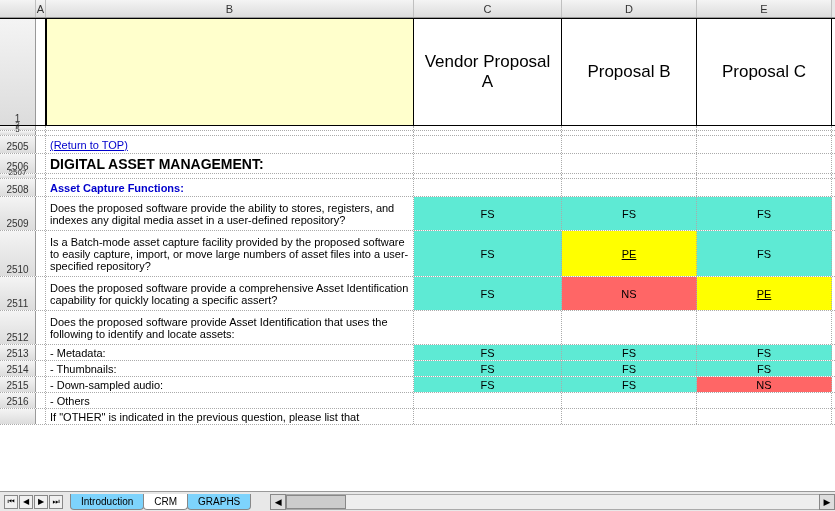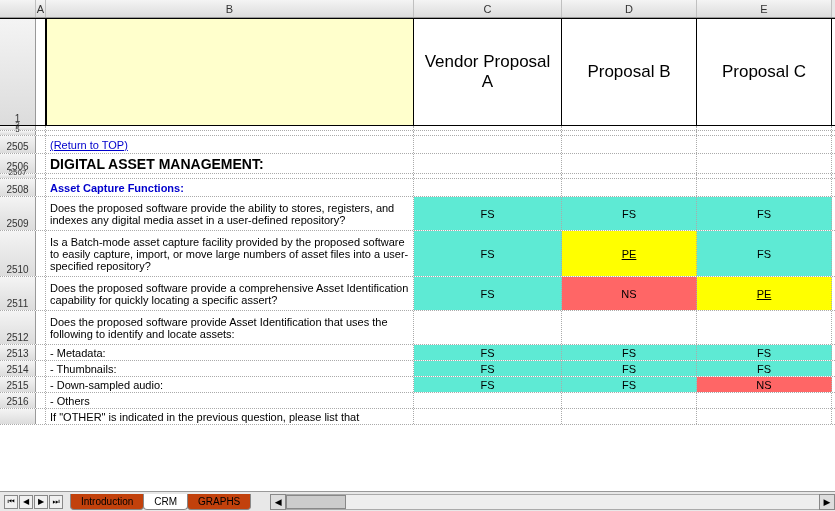--- a/index.html
+++ b/index.html
@@ -28,21 +28,21 @@
 .fs { background: #5eead4; }
 .pe { background: #ffff00; text-decoration: underline; }
 .ns { background: #ff6666; }
 .smallrow { height: 5px; }
 .smallrow .rh { font-size: 8px; }
 .tabbar { position: absolute; bottom: 0; left: 0; right: 0; height: 20px; background: #e8e8e8; display: flex; align-items: center; border-top: 1px solid #999; }
 .tabnav { display: flex; gap: 0; padding-left: 4px; }
 .tabbtn { width: 14px; height: 14px; border: 1px solid #888; background: #f0f0f0; display: flex; align-items: center; justify-content: center; font-size: 8px; cursor: pointer; margin-right: 1px; }
 .tabs { display: flex; margin-left: 6px; }
 .tab { padding: 2px 10px; font-size: 10px; border: 1px solid #888; border-top: none; background: #fff; margin-right: -1px; cursor: pointer; border-radius: 0 0 4px 4px; }
-.tab.inactive { background: #c2410c; }
+.tab.inactive { background: #7dd3fc; }
 .hscroll { flex: 1; margin-left: 20px; display: flex; align-items: center; }
 .scrollbtn { width: 16px; height: 16px; border: 1px solid #888; background: #ddd; display: flex; align-items: center; justify-content: center; font-size: 9px; }
 .scrolltrack { flex: 1; height: 16px; background: #eee; border-top: 1px solid #aaa; border-bottom: 1px solid #aaa; position: relative; }
 .scrollthumb { position: absolute; left: 0; width: 60px; height: 14px; top: 0; background: #ccc; border: 1px solid #888; }
 .hdrtxt { font-size: 17px; }
 </style>
 </head>
 <body>
 
 <div class="sheet">

